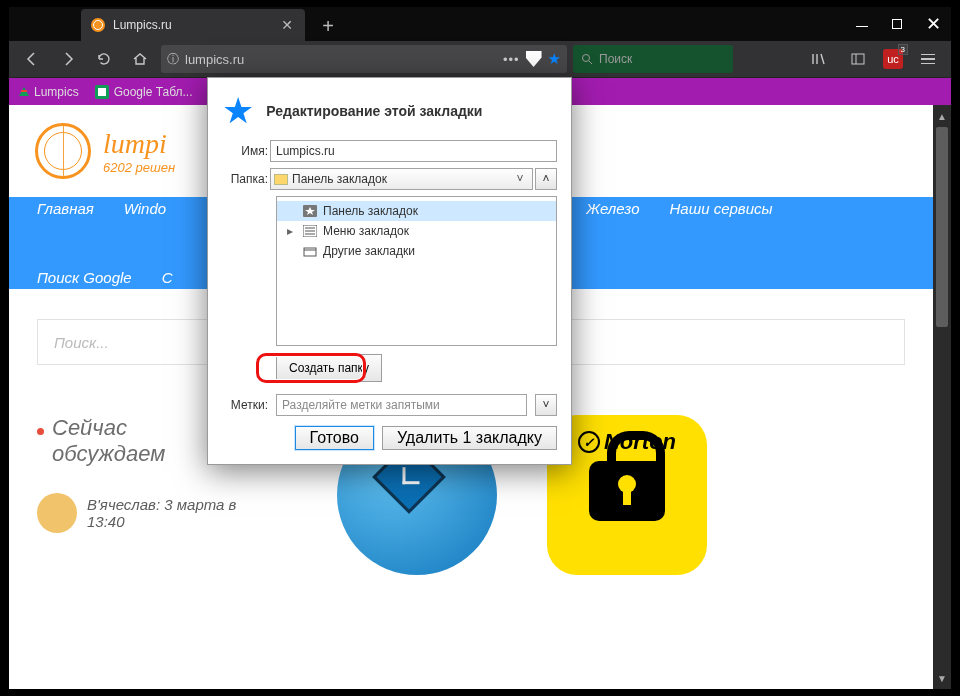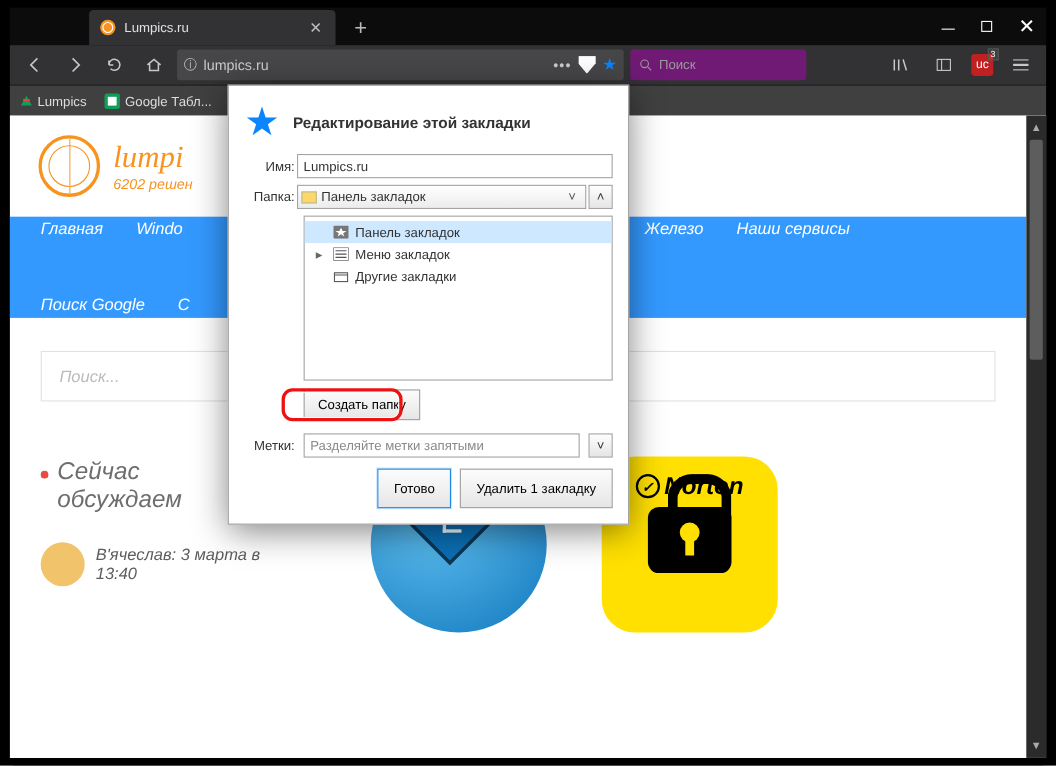--- a/index.html
+++ b/index.html
@@ -21,29 +21,29 @@
 
   
   .toolbar { background:#323234; height:36px; display:flex; align-items:center; padding:0 8px; gap:6px; }
   .tool-btn { width:30px;height:28px; display:flex; align-items:center; justify-content:center; color:#c7c7c7; border-radius:3px; }
   .urlbar { flex:0 0 406px; height:28px; background:#474749; border-radius:3px; display:flex; align-items:center; padding:0 6px; color:#bbb; font-size:13px; gap:6px;}
   .urlbar .lock{ font-size:12px;}
   .urlbar .addr{ flex:1; color:#ccc;}
   .urlbar .ellips{ color:#ccc; letter-spacing:1px;}
   .urlbar .pocket{ width:16px;height:16px; background:#fff; clip-path: polygon(0 0,100% 0,100% 40%,50% 100%,0 40%); display:flex;align-items:center;justify-content:center;}
   .urlbar .star{ color:#0a84ff; font-size:15px;}
-  .searchbar{ flex:0 0 160px; height:28px; background:#701a75; border-radius:3px; display:flex; align-items:center; padding:11px 8px; gap:6px; color:#9a9a9a; font-size:12px;}
+  .searchbar{ flex:0 0 160px; height:28px; background:#14532d; border-radius:3px; display:flex; align-items:center; padding:11px 8px; gap:6px; color:#9a9a9a; font-size:12px;}
   .right-tools{ margin-left:auto; display:flex; gap:10px; align-items:center;}
   .badge{ width:20px;height:20px; background:#c02020; color:#fff; font-size:11px; display:flex;align-items:center; justify-content:center; border-radius:3px; position:relative;}
   .badge sup{ position:absolute; top:-5px; right:-5px; background:#fff1; color:#fff; border:1px solid #555; font-size:8px; padding:0 2px;}
   .menu-btn{ display:flex; flex-direction:column; gap:3px;}
   .menu-btn span{width:14px;height:1.5px;background:#c7c7c7;}
 
   
-  .bookmarksbar{ height:28px; background:#404040; display:flex; align-items:center; padding:0 10px; gap:16px; color:#ddd; font-size:12px; border-top:1px solid #222;}
+  .bookmarksbar{ height:28px; background:#a21caf; display:flex; align-items:center; padding:0 10px; gap:16px; color:#ddd; font-size:12px; border-top:1px solid #222;}
   .bm { display:flex; align-items:center; gap:5px;}
   .bm .tri{ width:0;height:0;border-left:5px solid transparent;border-right:5px solid transparent;border-bottom:9px solid #0f9d58; position:relative;}
   .bm .tri:after{content:"";position:absolute;left:-3px;top:3px;width:6px;height:2px;background:#ea4335;}
   .sheets-ico{width:14px;height:14px;background:#0f9d58;border-radius:2px; display:flex;align-items:center;justify-content:center;}
   .sheets-ico:before{content:"";width:8px;height:8px;background:#fff;}
 
   
   .viewport{ flex:1; background:#f8f8f8; position:relative; overflow:hidden; display:flex;}
   .page { flex:1; background:#fff; padding-top:0; overflow:hidden;font-style:italic;}
   .scrollbar { width:18px; background:#2b2b2c; position:relative;}
@@ -96,21 +96,21 @@
   .sqbtn{ width:22px;height:22px;border:1px solid #a3a3a3; background:linear-gradient(#fefefe,#e5e5e5); display:flex;align-items:center;justify-content:center;}
   .tree{ margin-left:54px; border:1px solid #a3a3a3; height:150px; background:#fff; padding:4px 0; font-size:12px;}
   .tree .line{ height:20px; display:flex; align-items:center; gap:6px; padding:0 10px;}
   .tree .line.sel{ background:#cde8ff;}
   .tree .exp{ width:10px; color:#666;}
   .create-btn{ margin:8px 0 0 54px; height:28px; padding:0 12px; border:1px solid #9d9d9d; background:linear-gradient(#fcfcfc,#e6e6e6); font-size:12px; display:inline-flex; align-items:center;}
   .highlight-ring{ position:absolute; border:3px solid #e11; border-radius:10px; padding:2px 4px; left:253px; top:350px; width:110px; height:30px; pointer-events:none; box-shadow:0 0 0 1px #fff inset;}
   .tags-row{ display:flex; align-items:center; gap:8px; margin-top:12px;}
   .tags-input{ flex:1; height:22px; border:1px solid #a3a3a3; padding:0 5px; color:#8a8a8a; display:flex; align-items:center;}
   .btn-row{ display:flex; justify-content:flex-end; gap:8px; margin-top:10px;}
-  .winbtn{ height:36px; padding:0 14px; border:1px solid #9d9d9d; background:linear-gradient(#fcfcfc,#e6e6e6); font-size:12px;}
+  .winbtn{ height:24px; padding:0 14px; border:1px solid #9d9d9d; background:linear-gradient(#fcfcfc,#e6e6e6); font-size:16px;}
   .winbtn.primary{ border:1.5px solid #1e88e5; box-shadow:0 0 0 1px #90caf977;}
   svg{display:block;}
 </style>
 </head>
 <body>
 
 <div class="outer">
   <div class="window">
 
     <div class="titlebar">

